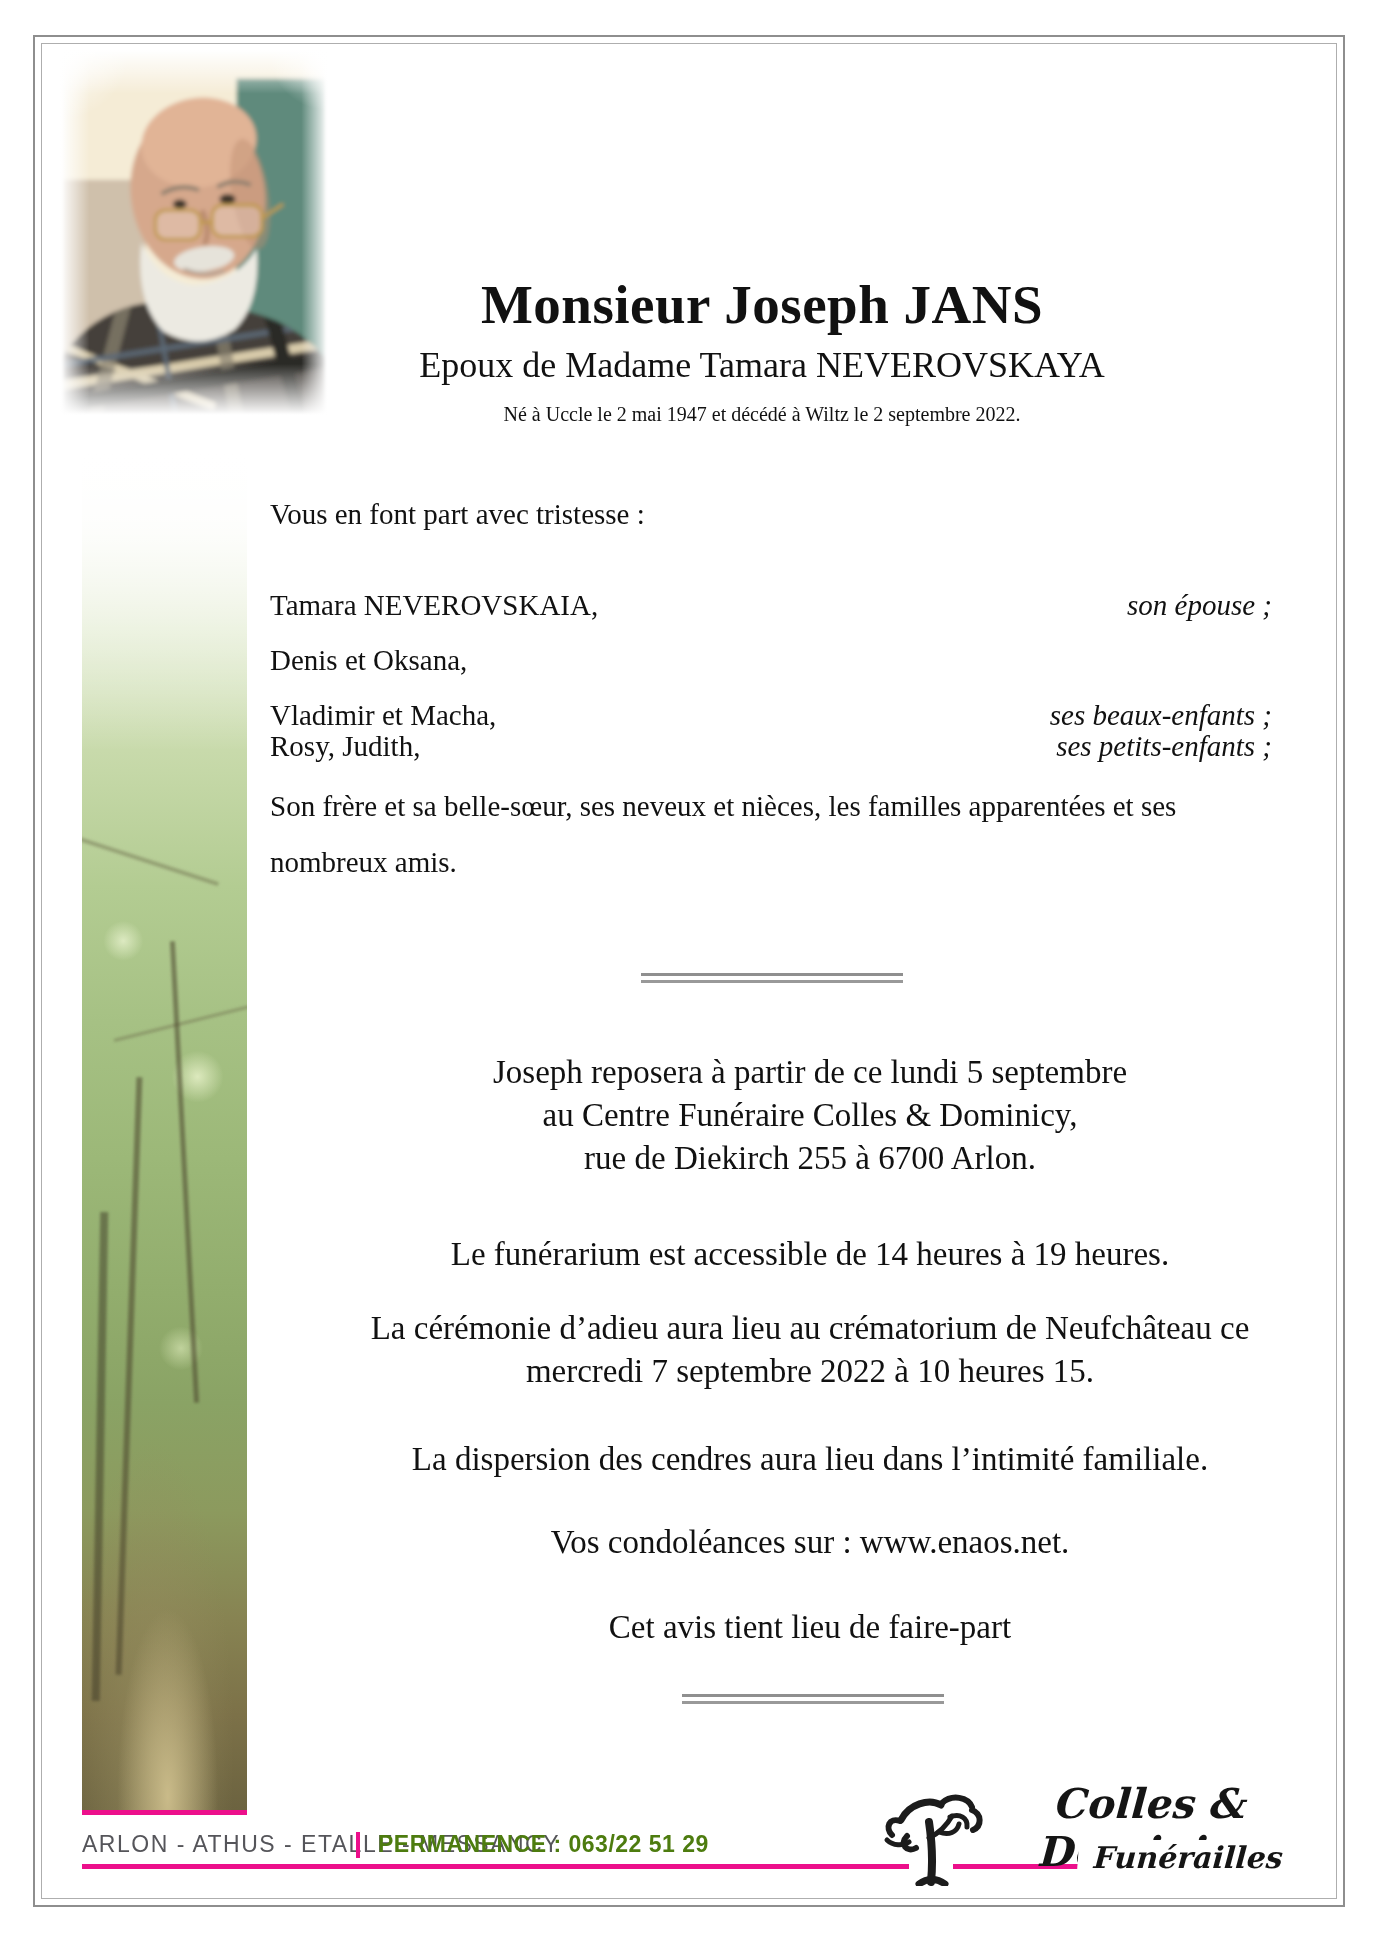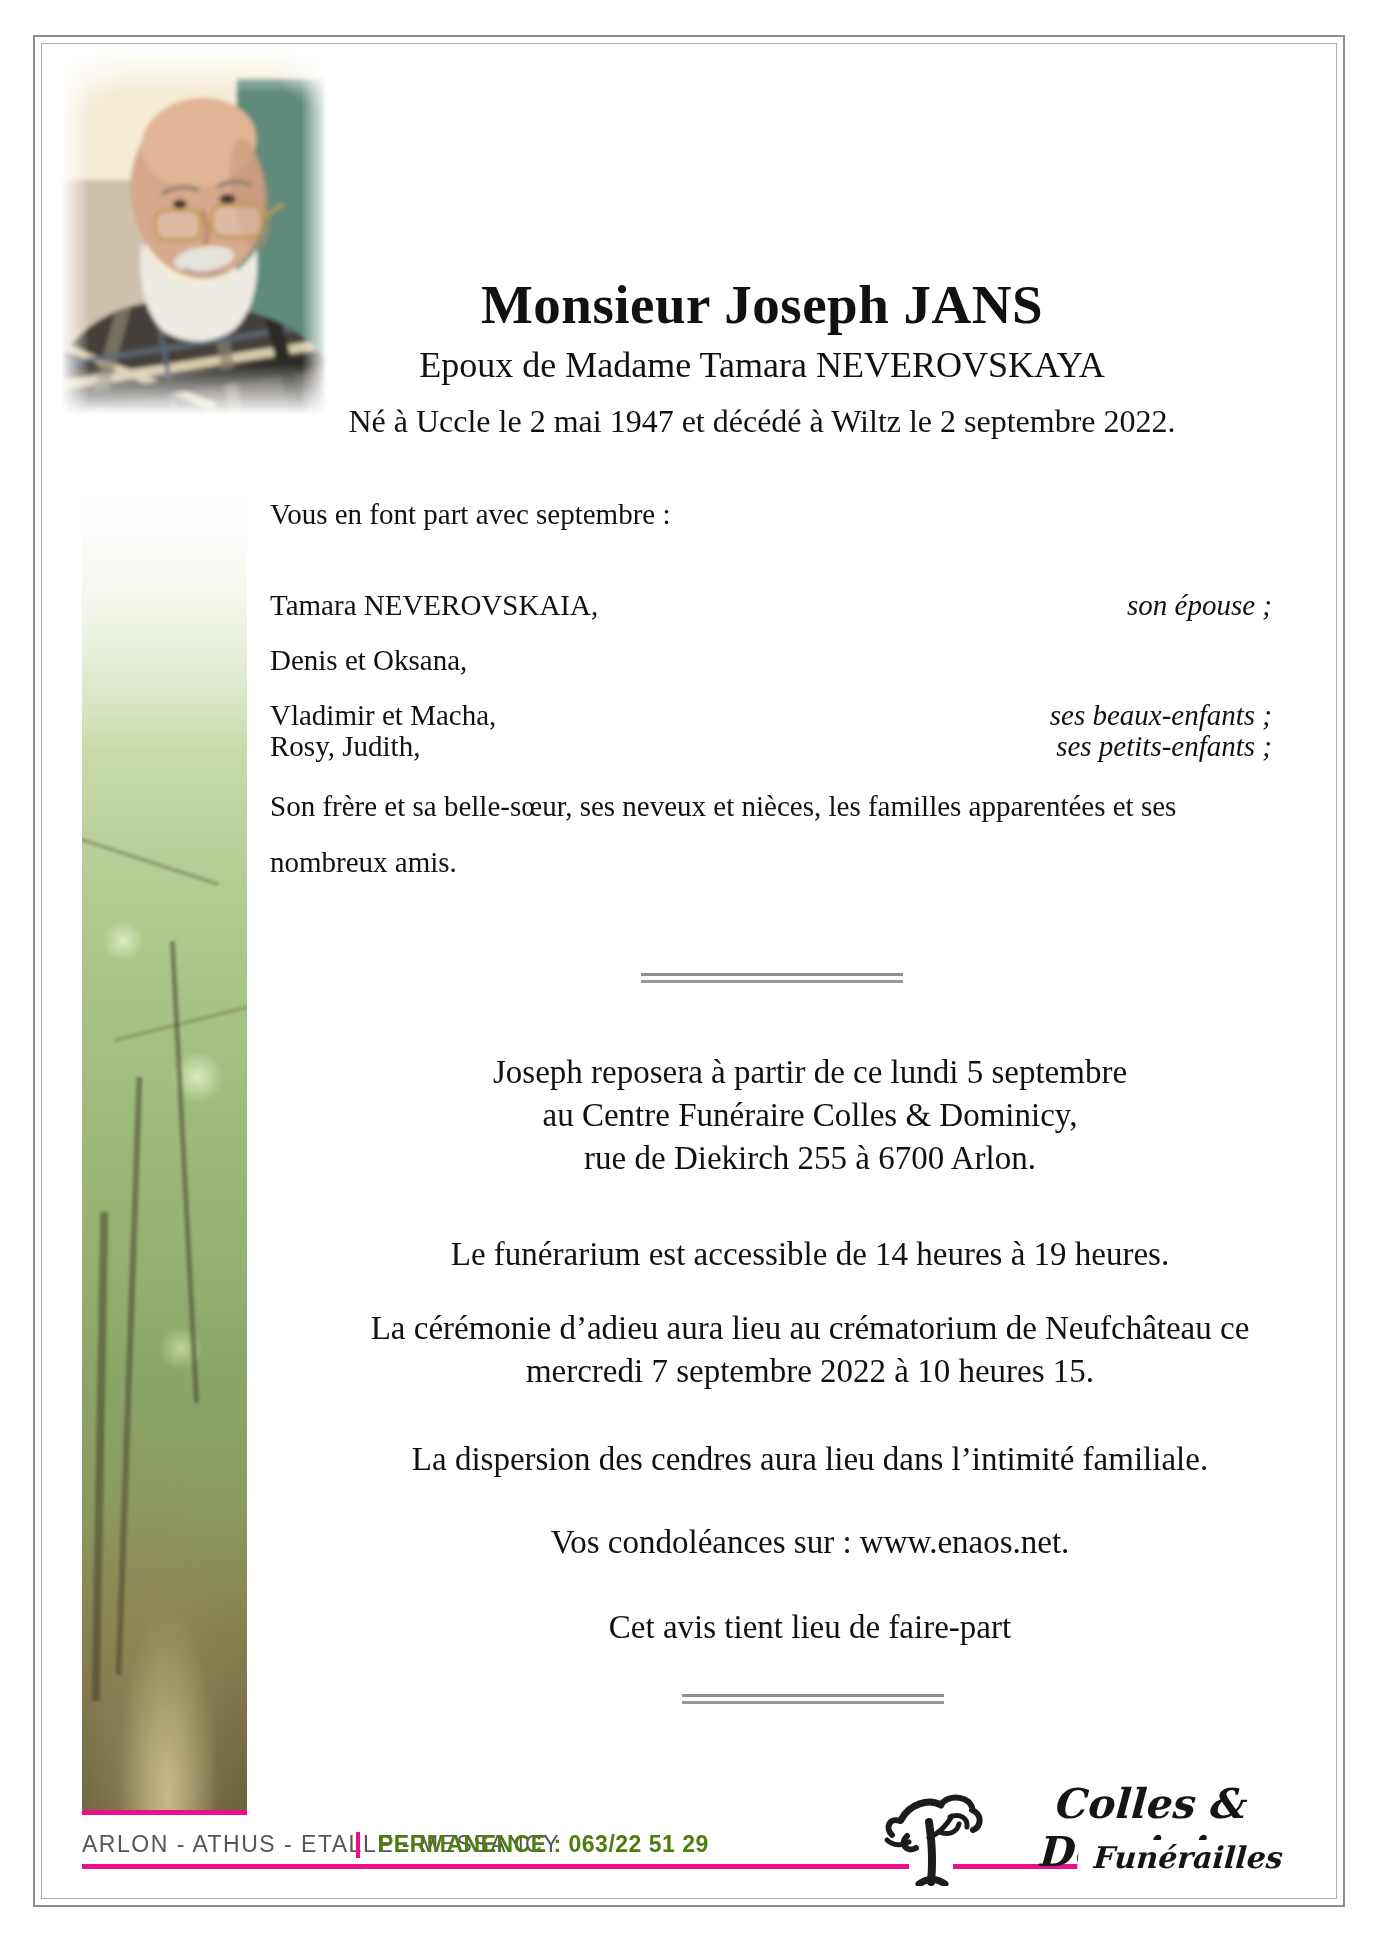--- a/index.html
+++ b/index.html
@@ -39,21 +39,21 @@
   .branch{position:absolute;background:rgba(95,90,62,.4);filter:blur(1.5px);}
   .b1{left:-10px;top:30%;width:150px;height:4px;transform:rotate(18deg);}
   .b2{left:30px;top:42%;width:140px;height:3px;transform:rotate(-14deg);}
   .forest-topfade{position:absolute;inset:0;
     background:linear-gradient(180deg,#fff 0%,rgba(255,255,255,.9) 5%,rgba(255,255,255,0) 22%);}
 
   
   .hdr{position:absolute;left:250px;width:1024px;text-align:center;}
   .title{top:273px;font-size:55px;font-weight:bold;letter-spacing:.5px;}
   .subtitle{top:344px;font-size:36px;}
-  .lifedates{top:403px;font-size:32px;}
+  .lifedates{top:403px;font-size:20px;}
 
   
   .intro{position:absolute;left:270px;top:498px;font-size:29px;}
   .rel-row{position:absolute;left:270px;width:1002px;display:flex;
            justify-content:space-between;font-size:29px;margin-top:24px;}
   .rel-row .role{font-style:italic;}
   .r0{top:565px;} .r1{top:620px;} .r2{top:675px;gap:8px;} .r3{top:706px;}
   .closing{position:absolute;left:270px;top:778px;width:1005px;
            font-size:29px;line-height:56px;}
 
@@ -143,21 +143,21 @@
     <div class="trunk t1"></div>
     <div class="trunk t2"></div>
     <div class="trunk t3"></div>
     <div class="forest-topfade"></div>
   </div>
 
   <div class="hdr title">Monsieur Joseph JANS</div>
   <div class="hdr subtitle">Epoux de Madame Tamara NEVEROVSKAYA</div>
   <div class="hdr lifedates">Né à Uccle le 2 mai 1947 et décédé à Wiltz le 2 septembre 2022.</div>
 
-  <div class="intro">Vous en font part avec septembre :</div>
+  <div class="intro">Vous en font part avec tristesse :</div>
 
   <div class="rel-row r0">
     <span class="names">Tamara NEVEROVSKAIA,</span>
     <span class="role">son épouse ;</span>
   </div>
   <div class="rel-row r1">
     <span class="names">Denis et Oksana,</span>
     <span class="role"></span>
   </div>
   <div class="rel-row r2">

